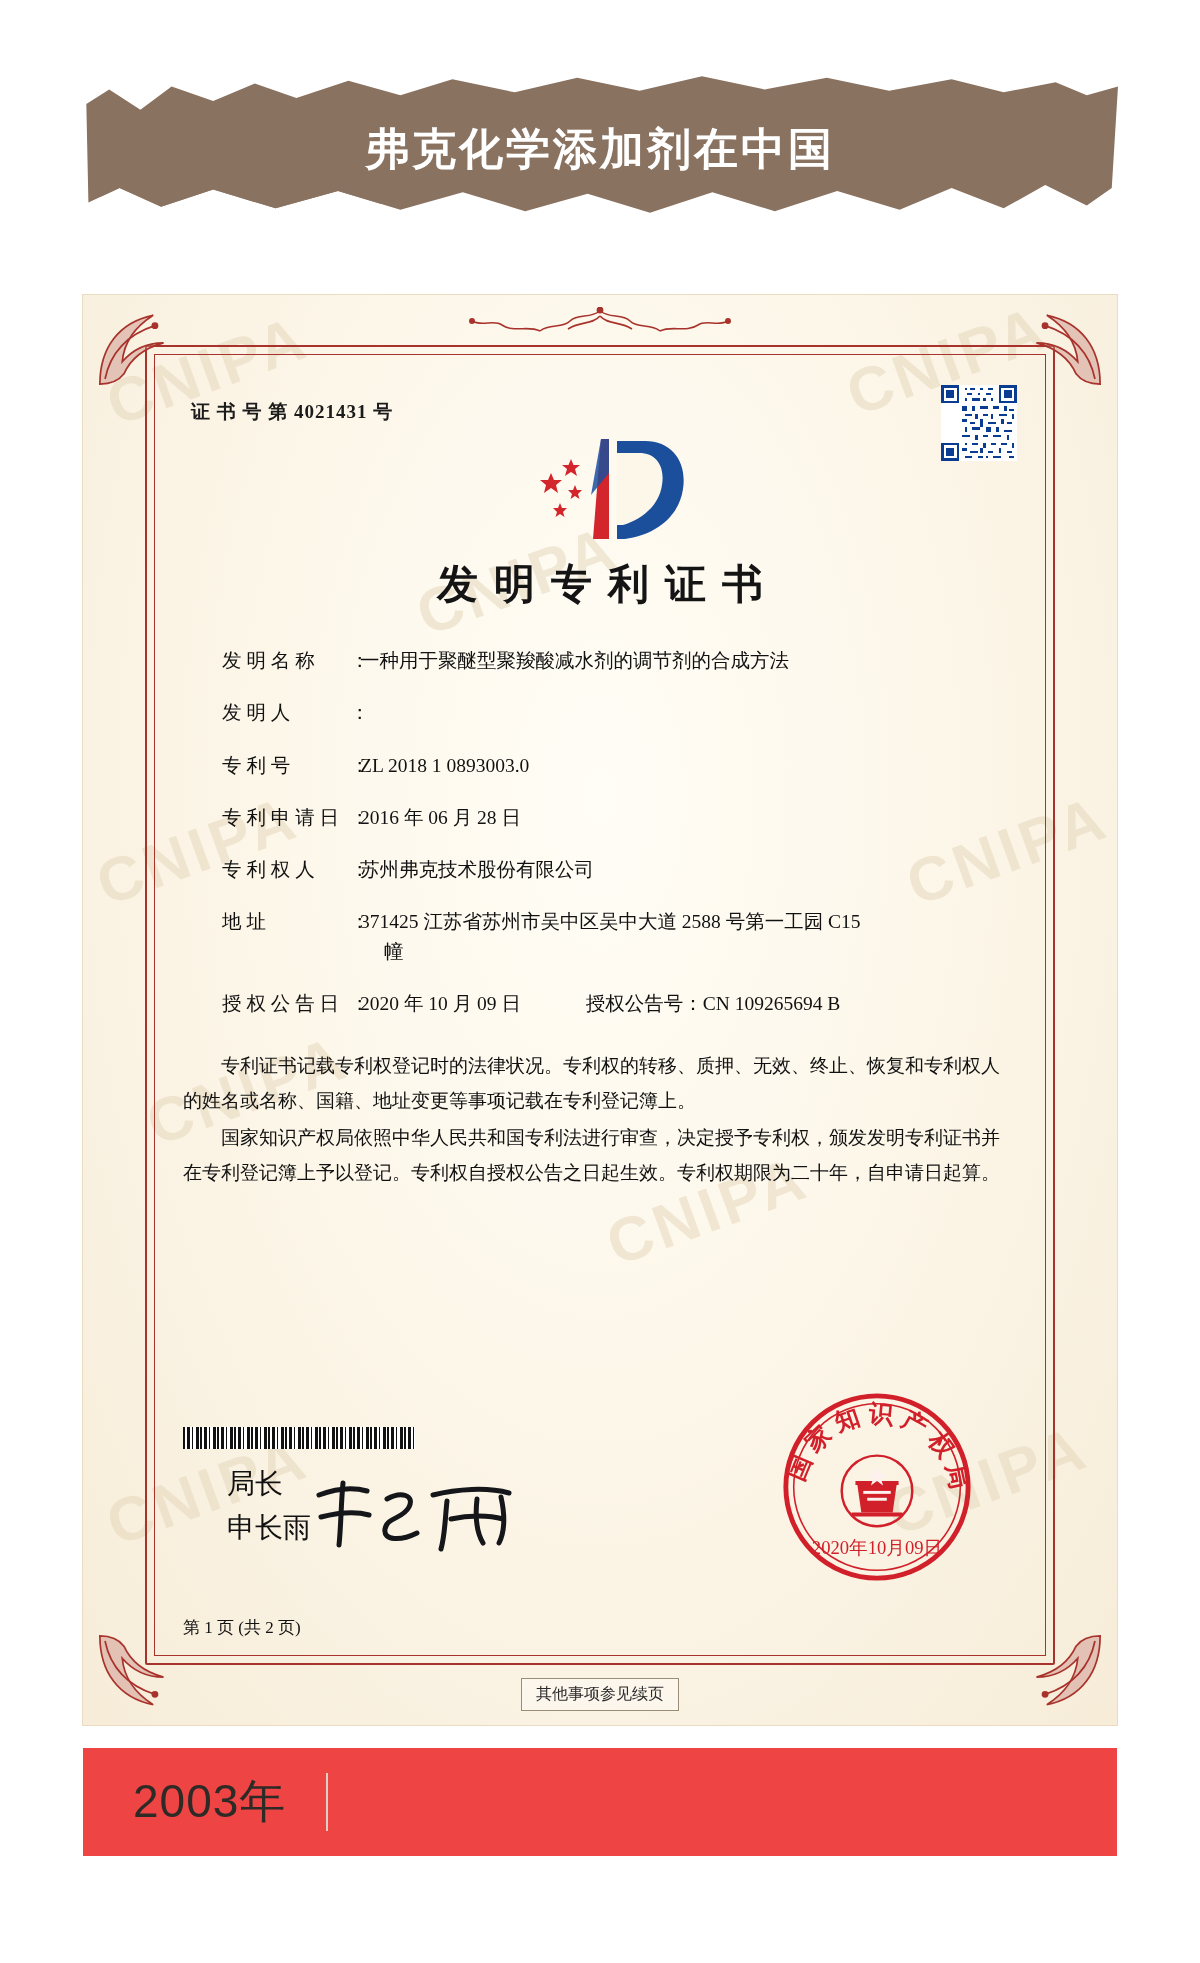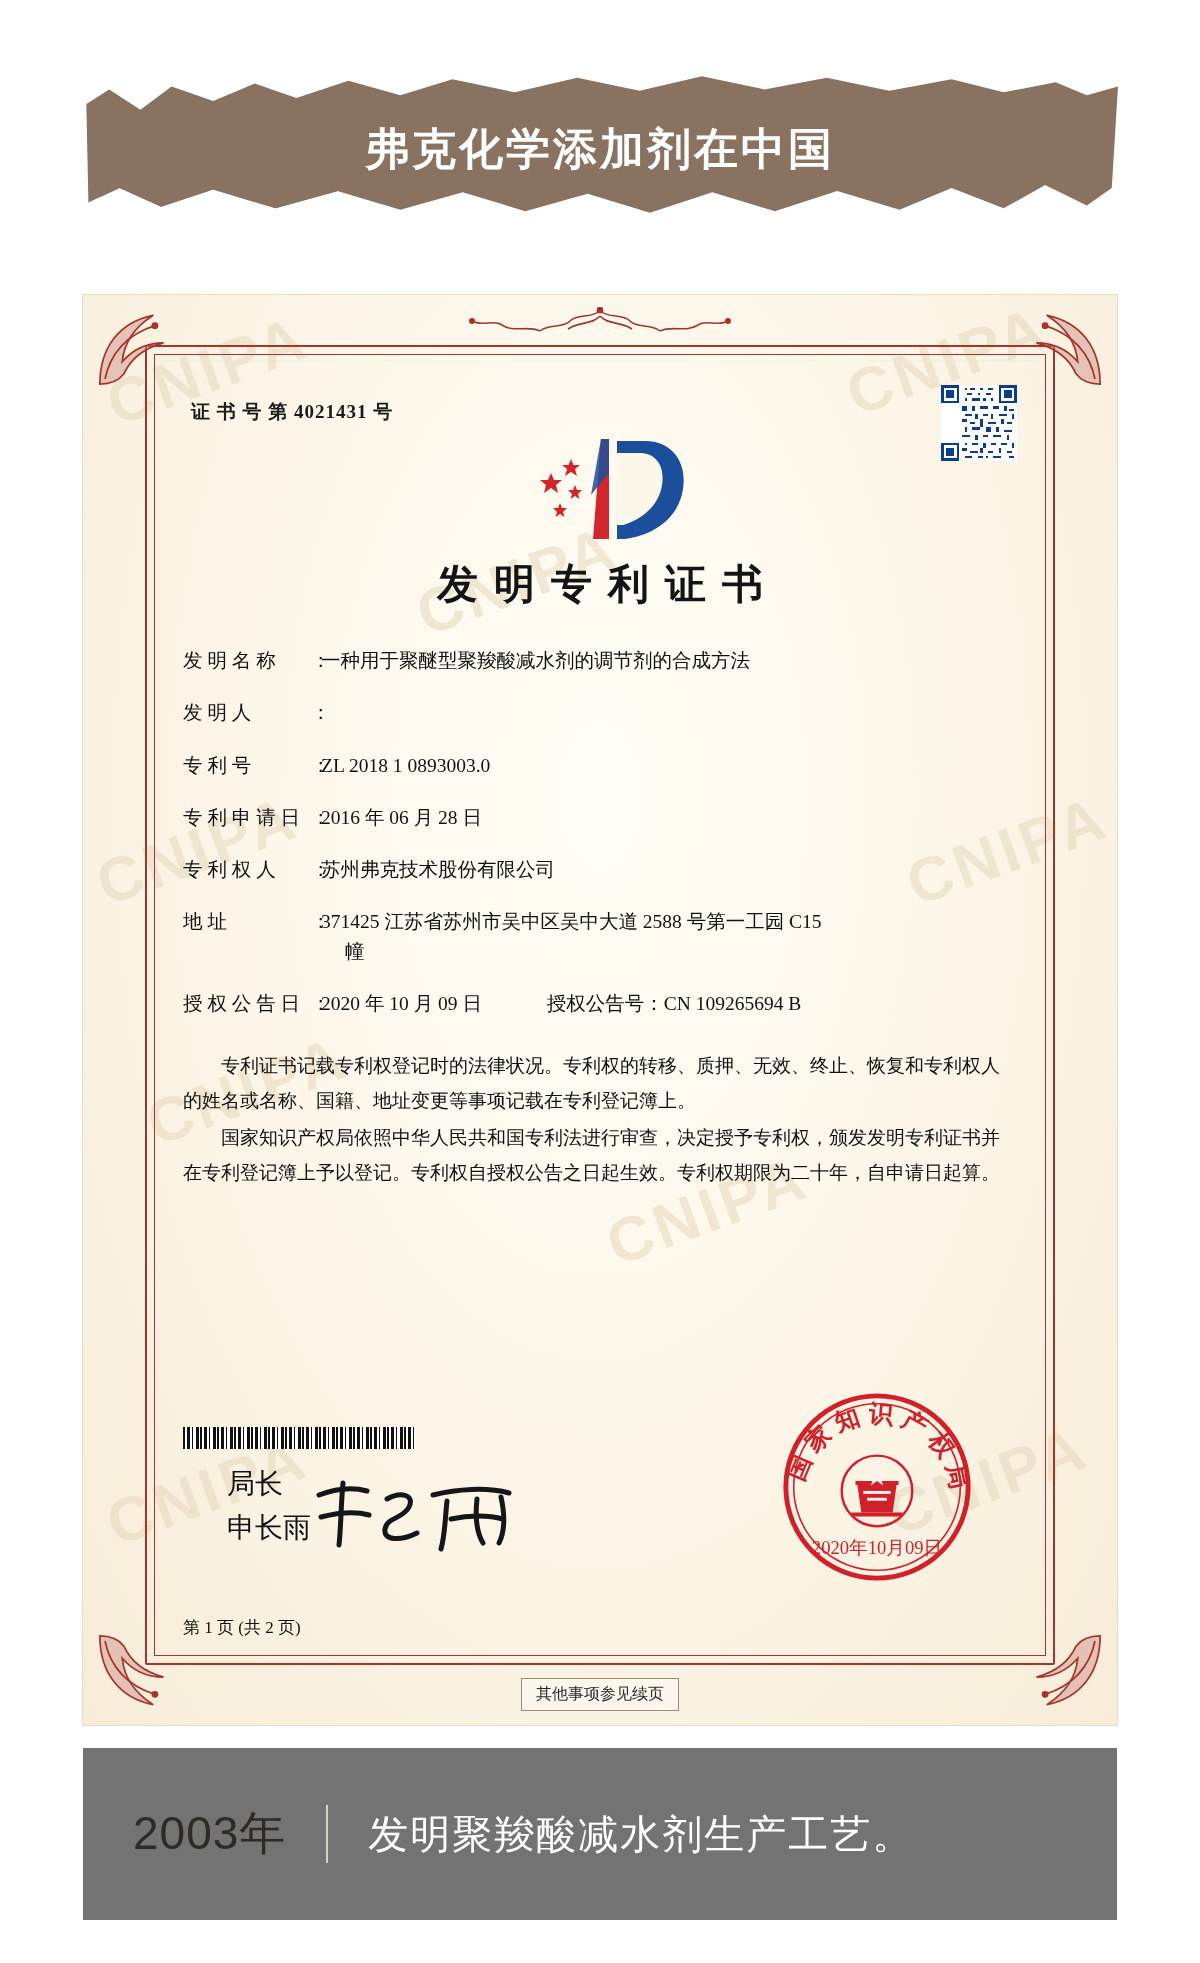--- a/index.html
+++ b/index.html
@@ -173,20 +173,21 @@
     font-family: "Liberation Serif", serif;
   }
 
   .field {
     display: flex;
     align-items: flex-start;
     font-size: 19.5px;
     color: #111;
     margin-bottom: 23px;
     line-height: 1.5;
+    margin-left: 39px;
   }
   .field .lbl {
     width: 128px;
     flex: 0 0 128px;
     white-space: nowrap;
     display: flex;
     justify-content: space-between;
   }
   .field .lbl span { display: inline-block; }
   .field .colon { width: 10px; flex: 0 0 10px; }
@@ -269,22 +270,22 @@
     color: #2b2b2b;
     background: rgba(255,255,255,.35);
   }
 
   
   .caption-bar {
     position: absolute;
     left: 83px;
     top: 1748px;
     width: 1034px;
-    height: 172px;
-    background: #737373;
+    height: 108px;
+    background: #ef4444;
     display: flex;
     align-items: center;
     padding-left: 50px;
     box-sizing: border-box;
   }
   .caption-year {
     color: #2e2a26;
     font-family: "Liberation Sans", sans-serif;
     font-size: 46px;
     letter-spacing: 1px;
@@ -580,14 +581,13 @@
 
     <div class="page-no">第 1 页 (共 2 页)</div>
   </div>
 
   <div class="footnote">其他事项参见续页</div>
 </div>
 
 <div class="caption-bar">
   <div class="caption-year">2003年</div>
   <div class="caption-sep"></div>
-  <div class="caption-text">发明聚羧酸减水剂生产工艺。</div>
 </div>
 
 </body></html>

